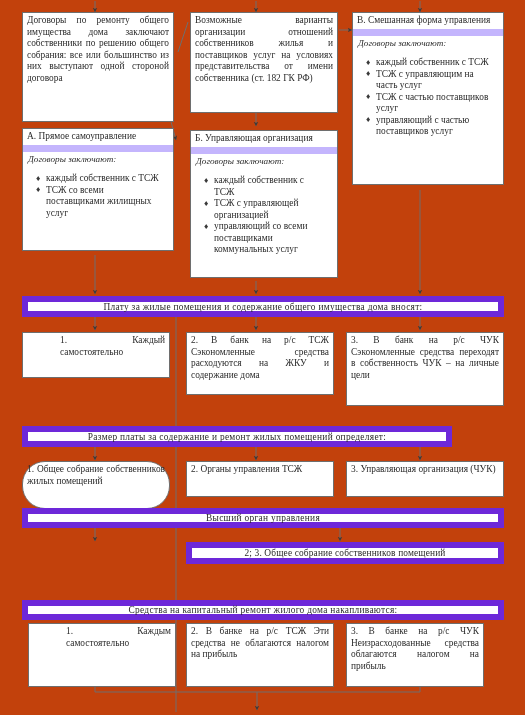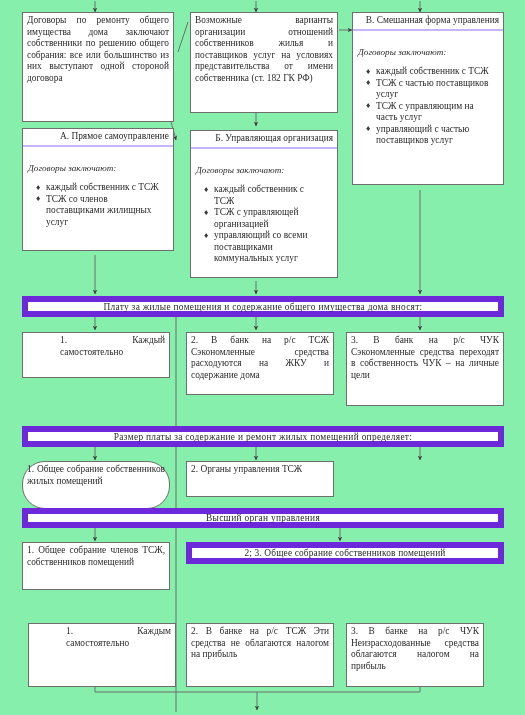--- a/index.html
+++ b/index.html
@@ -9,21 +9,21 @@
   }
   body {
     font-family: "Liberation Serif", "DejaVu Serif", serif;
     color: #2b2b2b;
   }
   #page {
     position: relative;
     width: 525px;
     height: 715px;
     overflow: hidden;
-    background: #86efac;
+    background: #c2410c;
   }
   .box {
     position: absolute;
     box-sizing: border-box;
     border: 1px solid #6e6e6e;
     background: #ffffff;
     padding: 2px 4px;
     font-size: 9.4px;
     line-height: 11.6px;
     color: #2b2b2b;
@@ -64,26 +64,25 @@
   }
   ul.bul > li:before {
     content: "\2666";
     position: absolute;
     left: 1px;
     top: -0.5px;
     font-size: 8.5px;
     color: #3a3a3a;
   }
   .titlehalf {
-    border-bottom: 2px solid #c4b5fd;
-    margin: -2px -4px 16px -4px;
+    border-bottom: 7px solid #c4b5fd;
+    margin: -2px -4px 2px -4px;
     padding: 2px 4px 2px 4px;
     font-size: 9.4px;
     line-height: 11.6px;
-    text-align: right;
   }
   svg.wires {
     position: absolute;
     left: 0;
     top: 0;
     width: 525px;
     height: 715px;
     pointer-events: none;
   }
   .spaced { word-spacing: 2.2px; padding-left: 37px; }
@@ -141,32 +140,32 @@
 
   <div class="box just" style="left:190px; top:12px; width:148px; height:101px;">
     <span>Возможные варианты организации отношений собственников жилья и поставщиков услуг на условиях представительства от имени собственника (ст. 182 ГК РФ)</span>
   </div>
 
   <div class="box" style="left:352px; top:12px; width:152px; height:173px;">
     <div class="titlehalf">В. Смешанная форма управления</div>
     <span class="capline">Договоры заключают:</span>
     <ul class="bul">
       <li>каждый собственник с ТСЖ</li>
+      <li>ТСЖ с управляющим на часть услуг</li>
       <li>ТСЖ с частью поставщиков услуг</li>
-      <li>ТСЖ с управляющим на часть услуг</li>
       <li>управляющий с частью поставщиков услуг</li>
     </ul>
   </div>
 
   <div class="box" style="left:22px; top:128px; width:152px; height:123px;">
     <div class="titlehalf">А. Прямое самоуправление</div>
     <span class="capline">Договоры заключают:</span>
     <ul class="bul">
       <li>каждый собственник с ТСЖ</li>
-      <li>ТСЖ со членов поставщиками жилищных услуг</li>
+      <li>ТСЖ со всеми поставщиками жилищных услуг</li>
     </ul>
   </div>
 
   <div class="box" style="left:190px; top:130px; width:148px; height:148px;">
     <div class="titlehalf">Б. Управляющая организация</div>
     <span class="capline">Договоры заключают:</span>
     <ul class="bul">
       <li>каждый собственник с ТСЖ</li>
       <li>ТСЖ с управляющей организацией</li>
       <li>управляющий со всеми поставщиками коммунальных услуг</li>
@@ -179,40 +178,43 @@
   <div class="box just spaced" style="left:22px; top:332px; width:148px; height:46px;">
     <span>1. Каждый самостоятельно</span>
   </div>
   <div class="box just" style="left:186px; top:332px; width:148px; height:63px;">
     <span>2. В банк на р/с ТСЖ Сэкономленные средства расходуются на ЖКУ и содержание дома</span>
   </div>
   <div class="box just" style="left:346px; top:332px; width:158px; height:74px;">
     <span>3. В банк на р/с ЧУК Сэкономленные средства переходят в собственность ЧУК – на личные цели</span>
   </div>
 
-  <div class="hdr sechdr" style="left:22px; top:426px; width:482px; height:21px;">
+  <div class="hdr sechdr" style="left:22px; top:426px; width:430px; height:21px;">
     <span>Размер платы за содержание и ремонт жилых помещений определяет:</span>
   </div>
   <div class="box just" style="left:22px; top:461px; width:148px; height:48px;border-radius:23px;">
     <span>1. Общее собрание собственников жилых помещений</span>
   </div>
   <div class="box just" style="left:186px; top:461px; width:148px; height:36px;">
     <span>2. Органы управления ТСЖ</span>
   </div>
+  <div class="box just" style="left:346px; top:461px; width:158px; height:36px;">
+    <span>3. Управляющая организация (ЧУК)</span>
+  </div>
 
   <div class="hdr sechdr" style="left:22px; top:508px; width:482px; height:20px;">
     <span>Высший орган управления</span>
   </div>
-  <div class="box just" style="left:22px; top:542px; width:148px; height:48px;">
-    <span>1. Общее собрание членов ТСЖ, собственников помещений</span>
-  </div>
   <div class="hdr" style="left:186px; top:542px; width:318px; height:22px;">
     <span>2; 3. Общее собрание собственников помещений</span>
   </div>
 
+  <div class="hdr sechdr" style="left:22px; top:600px; width:482px; height:20px;">
+    <span>Средства на капитальный ремонт жилого дома накапливаются:</span>
+  </div>
   <div class="box just spaced" style="left:22px; top:623px; width:148px; height:64px;margin-left:6px;">
     <span>1. Каждым самостоятельно</span>
   </div>
   <div class="box just" style="left:186px; top:623px; width:148px; height:64px;">
     <span>2. В банке на р/с ТСЖ Эти средства не облагаются налогом на прибыль</span>
   </div>
   <div class="box just" style="left:346px; top:623px; width:138px; height:64px;">
     <span>3. В банке на р/с ЧУК Неизрасходованные средства облагаются налогом на прибыль</span>
   </div>
 

